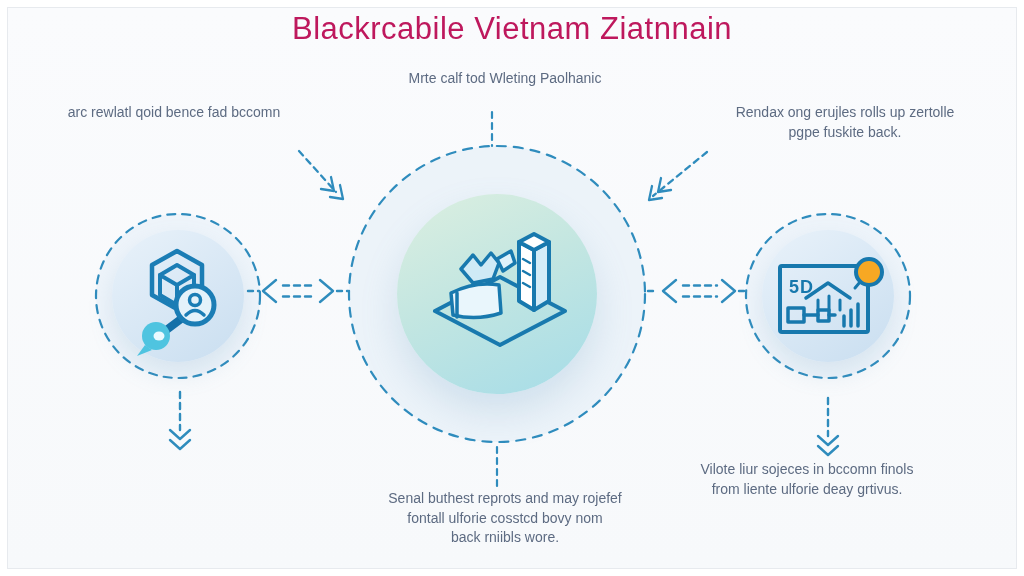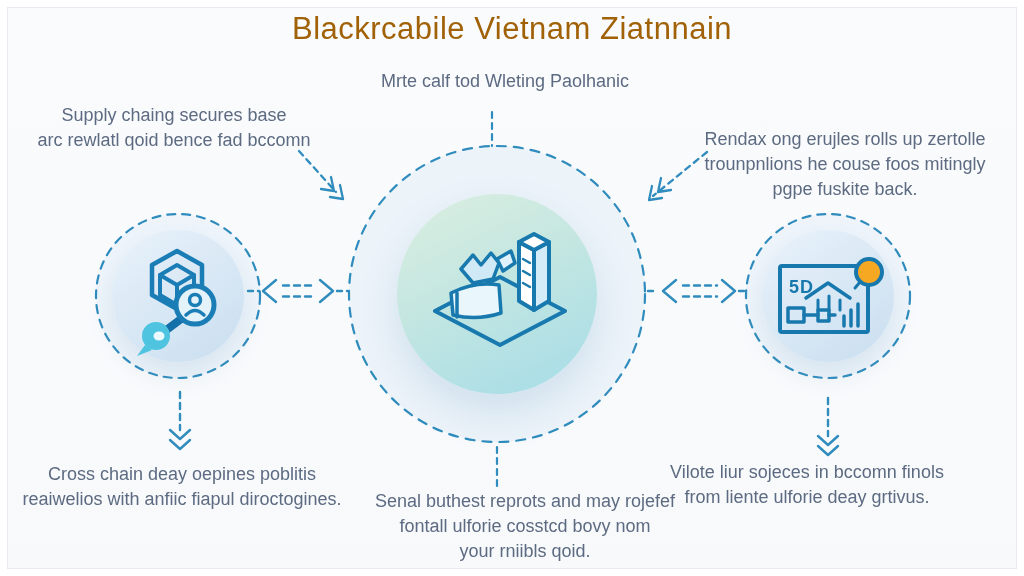--- a/index.html
+++ b/index.html
@@ -7,31 +7,31 @@
     position:relative; width:1024px; height:576px; overflow:hidden;
     background:#ffffff; font-family:"Liberation Sans", sans-serif;
   }
   .panel {
     position:absolute; left:7px; top:7px; right:7px; bottom:7px;
     background:linear-gradient(180deg,#fafbfd 0%,#f7f9fb 100%);
     border:1px solid #e7eaee;
   }
   .title {
     position:absolute; left:0; right:0; top:11px; text-align:center;
-    font-size:31px; font-weight:400; letter-spacing:.5px; color:#a16207;
+    font-size:31px; font-weight:400; letter-spacing:.5px; color:#be185d;
   }
   .callout {
-    position:absolute; color:#5d6b82; font-size:18px; line-height:1.4;
+    position:absolute; color:#5d6b82; font-size:14px; line-height:1.4;
     text-align:center;
   }
   #subtitle    { left:332px; top:69px;  width:346px; }
   #co-tl       { left:28px;  top:103px; width:292px; }
-  #co-tr       { left:688px; top:103px; width:314px;margin-top:24px; }
+  #co-tr       { left:688px; top:103px; width:314px; }
   #co-bl       { left:20px;  top:462px; width:324px; }
-  #co-bc       { left:360px; top:489px; width:330px;text-align:center; }
+  #co-bc       { left:340px; top:489px; width:330px;text-align:center; }
   #co-br       { left:652px; top:460px; width:310px; }
   .connectors { position:absolute; left:0; top:0; width:1024px; height:576px; pointer-events:none; }
   .grad-circle { position:absolute; border-radius:50%; }
   #center-circle {
     left:397px; top:194px; width:200px; height:200px;
     background:linear-gradient(155deg,#dcefe0 0%,#c3e6e1 45%,#a5dce8 100%);
     box-shadow:0 18px 36px rgba(110,160,195,.22);
   }
   #left-circle, #right-circle {
     width:132px; height:132px;
@@ -159,38 +159,32 @@
     <text x="17" y="41" font-family="Liberation Sans, sans-serif" font-size="18" font-weight="bold" letter-spacing="1" fill="#1778ad">5D</text>
   </svg>
 
   <div class="title">Blackrcabile Vietnam Ziatnnain</div>
 
   <div class="callout" id="subtitle">
     <div>Mrte calf tod Wleting Paolhanic</div>
   </div>
 
   <div class="callout" id="co-tl">
-    <div>Supply chaing secures base</div>
     <div>arc rewlatl qoid bence fad bccomn</div>
   </div>
 
   <div class="callout" id="co-tr">
     <div>Rendax ong erujles rolls up zertolle</div>
-    <div>trounpnlions he couse foos mitingly</div>
     <div>pgpe fuskite back.</div>
   </div>
 
-  <div class="callout" id="co-bl">
-    <div>Cross chain deay oepines poblitis</div>
-    <div>reaiwelios with anfiic fiapul diroctogines.</div>
-  </div>
 
   <div class="callout" id="co-bc">
     <div>Senal buthest reprots and may rojefef</div>
     <div>fontall ulforie cosstcd bovy nom</div>
-    <div>your rniibls qoid.</div>
+    <div>back rniibls wore.</div>
   </div>
 
   <div class="callout" id="co-br">
     <div>Vilote liur sojeces in bccomn finols</div>
     <div>from liente ulforie deay grtivus.</div>
   </div>
 </div>
 
 </body></html>

